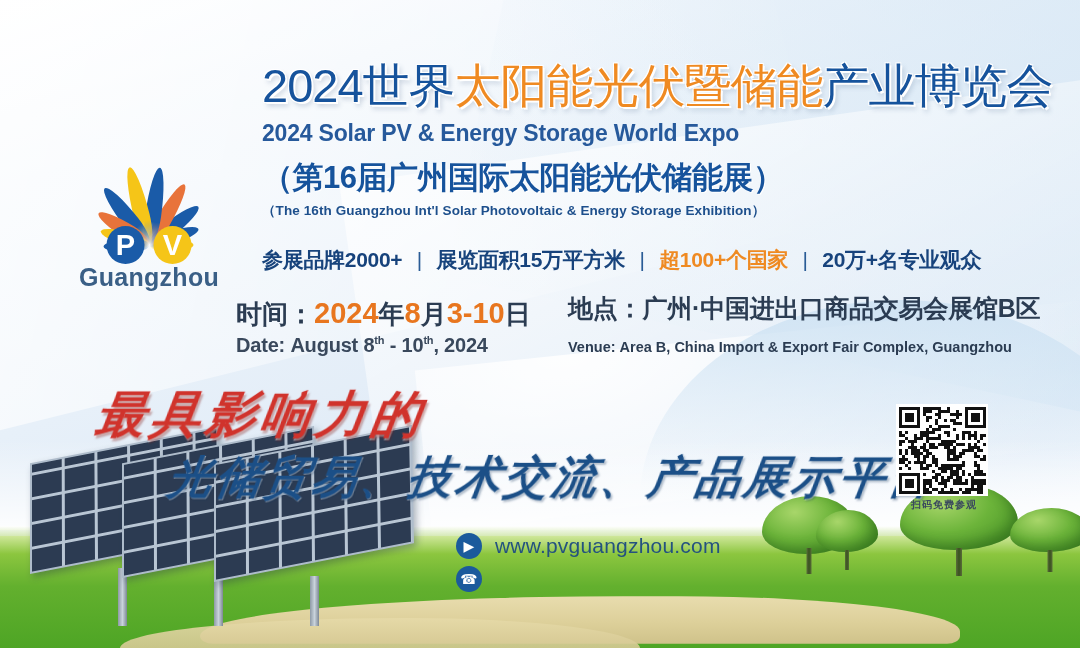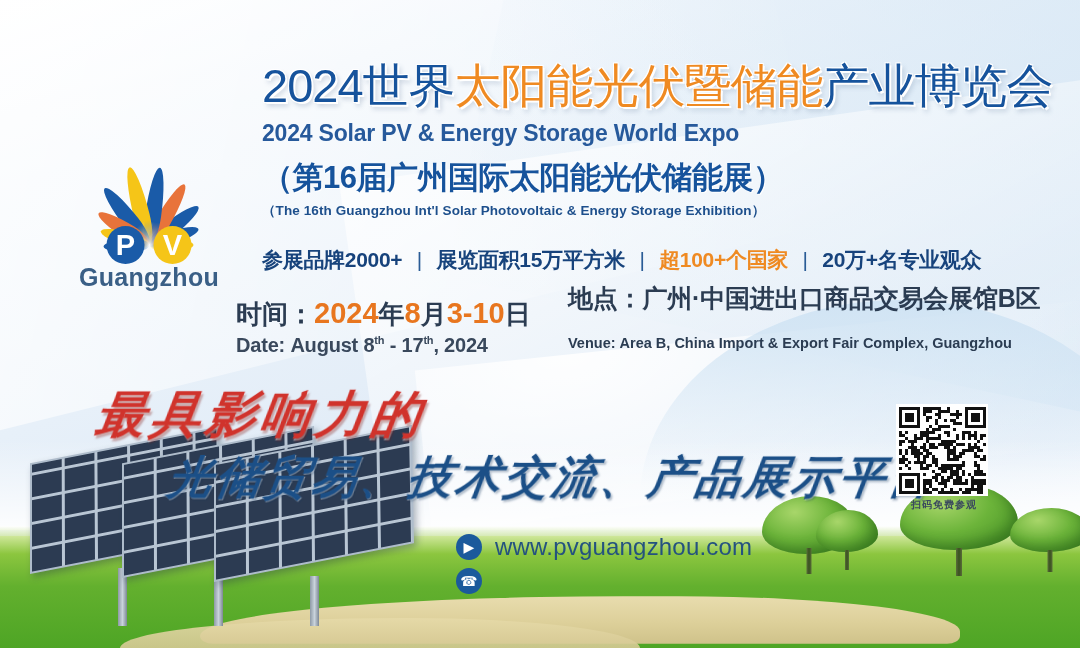--- a/index.html
+++ b/index.html
@@ -154,23 +154,23 @@
   #stats .sep{color:#2a5c96;margin:0 9px;font-weight:normal;}
   #stats .s-blue{color:#17437c;}
   #stats .s-orange{color:#ef8a22;}
 
   
   #when{position:absolute;left:236px;top:297px;white-space:nowrap;}
   .when-cn{font-size:26px;font-weight:bold;color:#2b3c52;letter-spacing:0;}
   .when-cn .num{color:#e8761f;font-size:29px;}
   .when-en{margin-top:2px;font-size:20px;font-weight:bold;color:#39485c;letter-spacing:-.2px;}
   .when-en sup{font-size:11px;}
-  #where{position:absolute;left:568px;top:282px;white-space:nowrap;}
+  #where{position:absolute;left:568px;top:292px;white-space:nowrap;}
   .where-cn{font-size:25px;font-weight:bold;color:#2b3c52;letter-spacing:-.2px;}
-  .where-en{margin-top:20px;font-size:14.5px;font-weight:bold;color:#2b3c52;letter-spacing:0;}
+  .where-en{margin-top:14px;font-size:14.5px;font-weight:bold;color:#2b3c52;letter-spacing:0;}
 
   
   #slogan{position:absolute;left:0;top:382px;width:880px;}
   .slg1{
     position:absolute;left:96px;top:0;font-size:50px;font-weight:bold;
     color:#d0332c;font-style:italic;letter-spacing:5px;white-space:nowrap;
     font-family:"Liberation Serif","DejaVu Serif",serif;
     text-shadow:2px 2px 2px rgba(120,20,16,.35), 1px 1px 0 rgba(255,255,255,.5);
     transform:skewX(-8deg);
   }
@@ -183,21 +183,21 @@
   }
 
   
   #contact{position:absolute;left:456px;top:533px;}
   .crow{display:flex;align-items:center;gap:13px;margin-bottom:7px;}
   .cicon{
     width:26px;height:26px;border-radius:50%;
     background:#1b5a9c;display:flex;align-items:center;justify-content:center;
     color:#fff;font-size:14px;flex:0 0 auto;
   }
-  .ctext{font-size:24px;color:#24527f;letter-spacing:.2px;}
+  .ctext{font-size:21px;color:#24527f;letter-spacing:.2px;}
 
   
   #qrbox{position:absolute;left:896px;top:404px;width:96px;text-align:center;}
   #qr{width:92px;height:92px;background:#fff;padding:3px;box-sizing:border-box;}
   #qr svg{display:block;}
   .qrcap{margin-top:2px;font-size:10px;color:#3b4a5e;font-weight:bold;letter-spacing:1px;white-space:nowrap;}
 </style>
 </head>
 <body>
 
@@ -279,21 +279,21 @@
     <span class="sep">|</span>
     <span class="s-blue">展览面积15万平方米</span>
     <span class="sep">|</span>
     <span class="s-orange">超100+个国家</span>
     <span class="sep">|</span>
     <span class="s-blue">20万+名专业观众</span>
   </div>
 
   <div id="when">
     <div class="when-cn"><span>时间：</span><span class="num">2024</span><span>年</span><span class="num">8</span><span>月</span><span class="num">3-10</span><span>日</span></div>
-    <div class="when-en"><span>Date:</span>&nbsp;<span>August</span>&nbsp;<span>8</span><sup>th</sup> - <span>17</span><sup>th</sup>, <span>2024</span></div>
+    <div class="when-en"><span>Date:</span>&nbsp;<span>August</span>&nbsp;<span>8</span><sup>th</sup> - <span>10</span><sup>th</sup>, <span>2024</span></div>
   </div>
 
   <div id="where">
     <div class="where-cn"><span>地点：</span><span>广州·中国进出口商品交易会展馆B区</span></div>
     <div class="where-en"><span>Venue:</span>&nbsp;<span>Area B, China Import &amp; Export Fair Complex, Guangzhou</span></div>
   </div>
 
   <div id="slogan">
     <div class="slg1">最具影响力的</div>
     <div class="slg2">光储贸易、技术交流、产品展示平台!</div>

